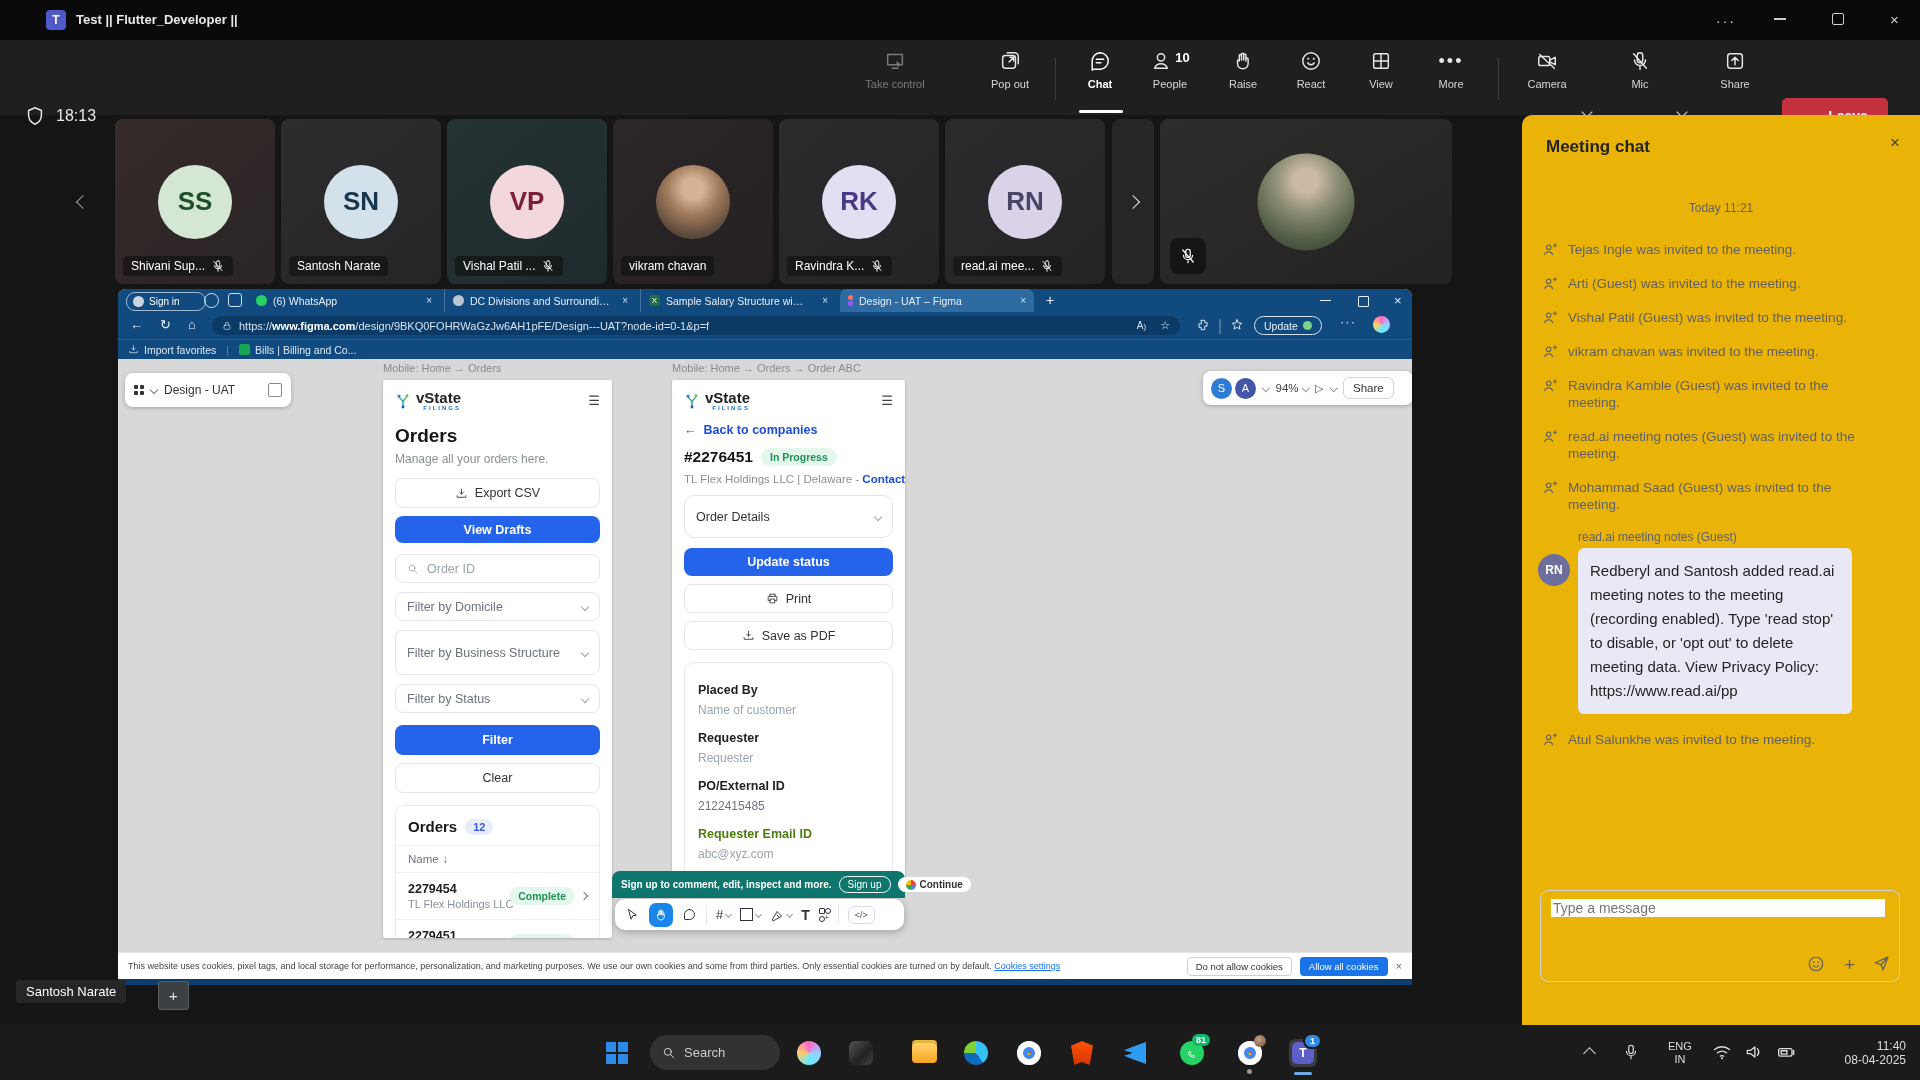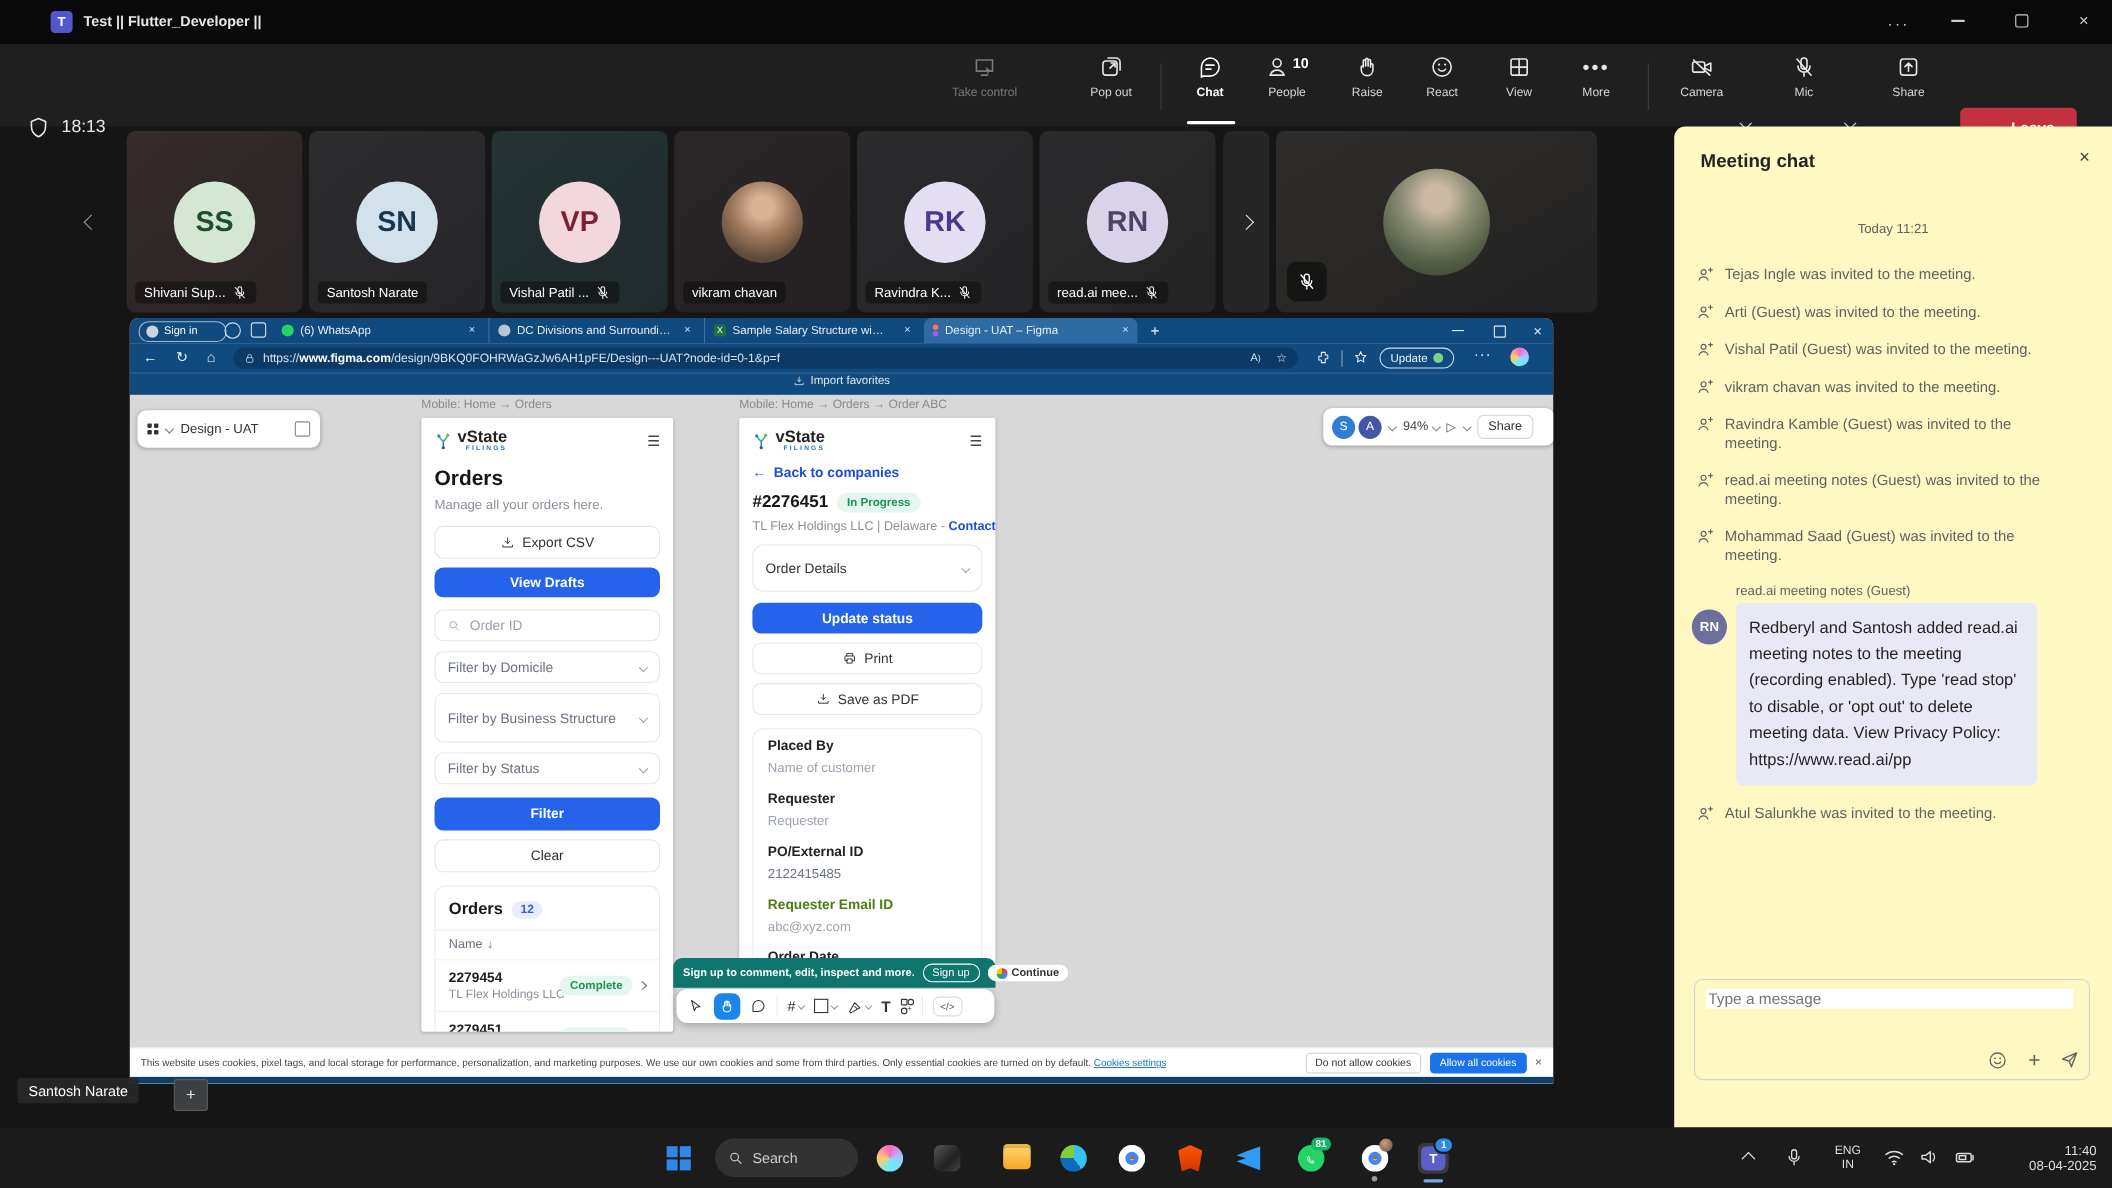--- a/index.html
+++ b/index.html
@@ -26,39 +26,39 @@
   .micoff{width:14px;height:14px;}
   
   .browser{left:118px;top:289px;width:1294px;height:696px;border-radius:8px 8px 0 0;overflow:hidden;background:#d8d8d8;}
   .tabstrip{position:absolute;left:0;top:0;width:1294px;height:23px;background:#114a7e;color:#dce8f4;}
   .tab{position:absolute;top:0;height:23px;display:flex;align-items:center;gap:6px;padding:0 8px;font-size:10.5px;color:#e6eef7;box-sizing:border-box;cursor:pointer;}
   .tab .tx{overflow:hidden;white-space:nowrap;max-width:140px;text-overflow:ellipsis;}
   .tab .x{margin-left:auto;font-size:10px;color:#cfe0ef;}
   .tab.active{background:#2f6ba3;border-radius:7px 7px 0 0;}
   .navbar{position:absolute;left:0;top:23px;width:1294px;height:27px;background:#114a7e;color:#e8f1fa;}
   .addr{position:absolute;left:94px;top:4px;width:968px;height:19px;background:#0b3a66;border-radius:10px;display:flex;align-items:center;color:#d5e3f2;font-size:11px;padding:0 10px;box-sizing:border-box;gap:7px;}
-  .bookbar{position:absolute;left:0;top:50px;width:1294px;height:20px;background:#114a7e;border-top:1px solid rgba(255,255,255,.10);color:#dce8f4;font-size:10.5px;display:flex;align-items:center;gap:10px;padding:0 10px;box-sizing:border-box;flex-direction:column;}
+  .bookbar{position:absolute;left:0;top:50px;width:1294px;height:20px;background:#114a7e;border-top:1px solid rgba(255,255,255,.10);color:#dce8f4;font-size:10.5px;display:flex;align-items:center;gap:10px;padding:0 10px;box-sizing:border-box;}
   .content{position:absolute;left:0;top:70px;width:1294px;height:626px;background:#d8d8d8;}
   
   .chip{position:absolute;background:#fff;border-radius:8px;box-shadow:0 1px 4px rgba(0,0,0,.25);display:flex;align-items:center;}
   .frame{position:absolute;background:#fff;box-shadow:0 1px 3px rgba(0,0,0,.2);border-radius:2px;overflow:hidden;}
   .crumb{position:absolute;font-size:11px;color:#8a8a8a;top:3px;}
   .vstate{display:flex;align-items:center;gap:5px;}
   .vstate .wordmark{line-height:1;}
   .vstate .w1{font-size:15px;font-weight:bold;color:#222;}
   .vstate .w2{font-size:6px;color:#1a73c9;letter-spacing:2px;font-weight:bold;text-align:right;}
   .burger{margin-left:auto;color:#444;font-size:13px;letter-spacing:0;line-height:4px;}
   .btn-blue{background:#2563eb;color:#fff;border-radius:8px;display:flex;align-items:center;justify-content:center;font-size:12.5px;font-weight:bold;cursor:pointer;}
   .btn-out{background:#fff;border:1px solid #e2e5ea;color:#333;border-radius:8px;display:flex;align-items:center;justify-content:center;gap:7px;font-size:12.5px;cursor:pointer;}
   .fld{background:#fff;border:1px solid #e2e5ea;border-radius:8px;display:flex;align-items:center;color:#6b7280;font-size:12.5px;padding:0 11px;box-sizing:border-box;}
   .badge-green{background:#e4f7ec;color:#1f9254;font-size:10.5px;font-weight:bold;border-radius:9px;padding:3px 9px;}
   .badge-blue{background:#e7edfb;color:#3b5bdb;font-size:11px;font-weight:bold;border-radius:9px;padding:2px 8px;}
   .sep{height:1px;background:#eef0f3;}
   
-  .chatpanel{left:1522px;top:115px;width:398px;height:910px;background:#fef9c3;border-radius:10px 0 0 0;color:#242424;}
+  .chatpanel{left:1522px;top:115px;width:398px;height:910px;background:#eab308;border-radius:10px 0 0 0;color:#242424;}
   .sysmsg{display:flex;gap:10px;padding:0 26px 0 20px;margin-bottom:17px;color:#616161;font-size:13.5px;line-height:17px;}
   .sysmsg .tx{max-width:302px;}
   .bubble{margin:4px 0 0 56px;width:250px;background:#e9e9f6;border-radius:6px;padding:11px 12px;font-size:15px;line-height:24px;color:#242424;word-wrap:break-word;}
   
   .hosttb{left:0;top:1025px;width:1920px;height:55px;background:#1b1b1c;}
   .tb-ic{position:absolute;top:14px;width:28px;height:28px;border-radius:6px;display:flex;align-items:center;justify-content:center;cursor:pointer;}
 </style>
 </head>
 <body>
 
@@ -478,21 +478,21 @@
               </svg>
             <span>Print</span>
           </div>
           <div class="btn-out" style="height:27px;margin-top:8px;">
             <svg width="13" height="13" viewBox="0 0 24 24">
                 <path class="ic" d="M12 4v9 M8.5 9.5L12 13l3.5-3.5 M4 16v3h16v-3"></path>
               </svg>
             <span>Save as PDF</span>
           </div>
 
-          <div style="border:1px solid #e8eaee;border-radius:10px;margin-top:12px;padding:8px 13px;">
+          <div style="border:1px solid #e8eaee;border-radius:10px;margin-top:12px;padding:20px 13px;">
             <div>
               <div style="font-size:12.5px;font-weight:bold;color:#222;">Placed By</div>
               <div style="font-size:12px;color:#9ca3af;margin:6px 0 14px;">Name of customer</div>
             </div>
             <div>
               <div style="font-size:12.5px;font-weight:bold;color:#222;">Requester</div>
               <div style="font-size:12px;color:#9ca3af;margin:6px 0 14px;">Requester</div>
             </div>
             <div>
               <div style="font-size:12.5px;font-weight:bold;color:#222;">PO/External ID</div>

